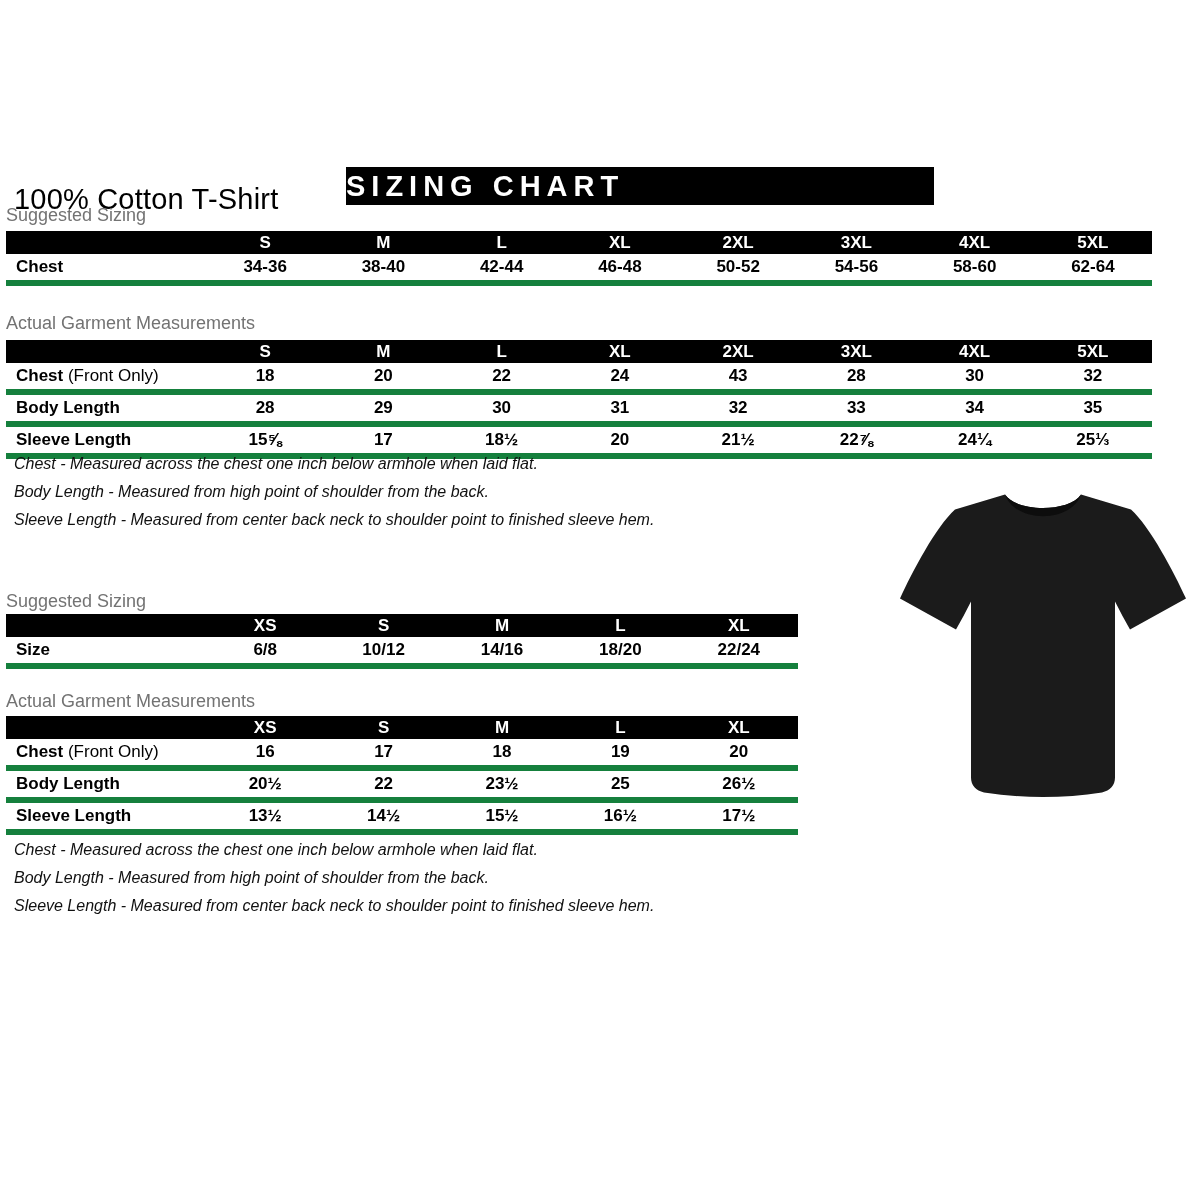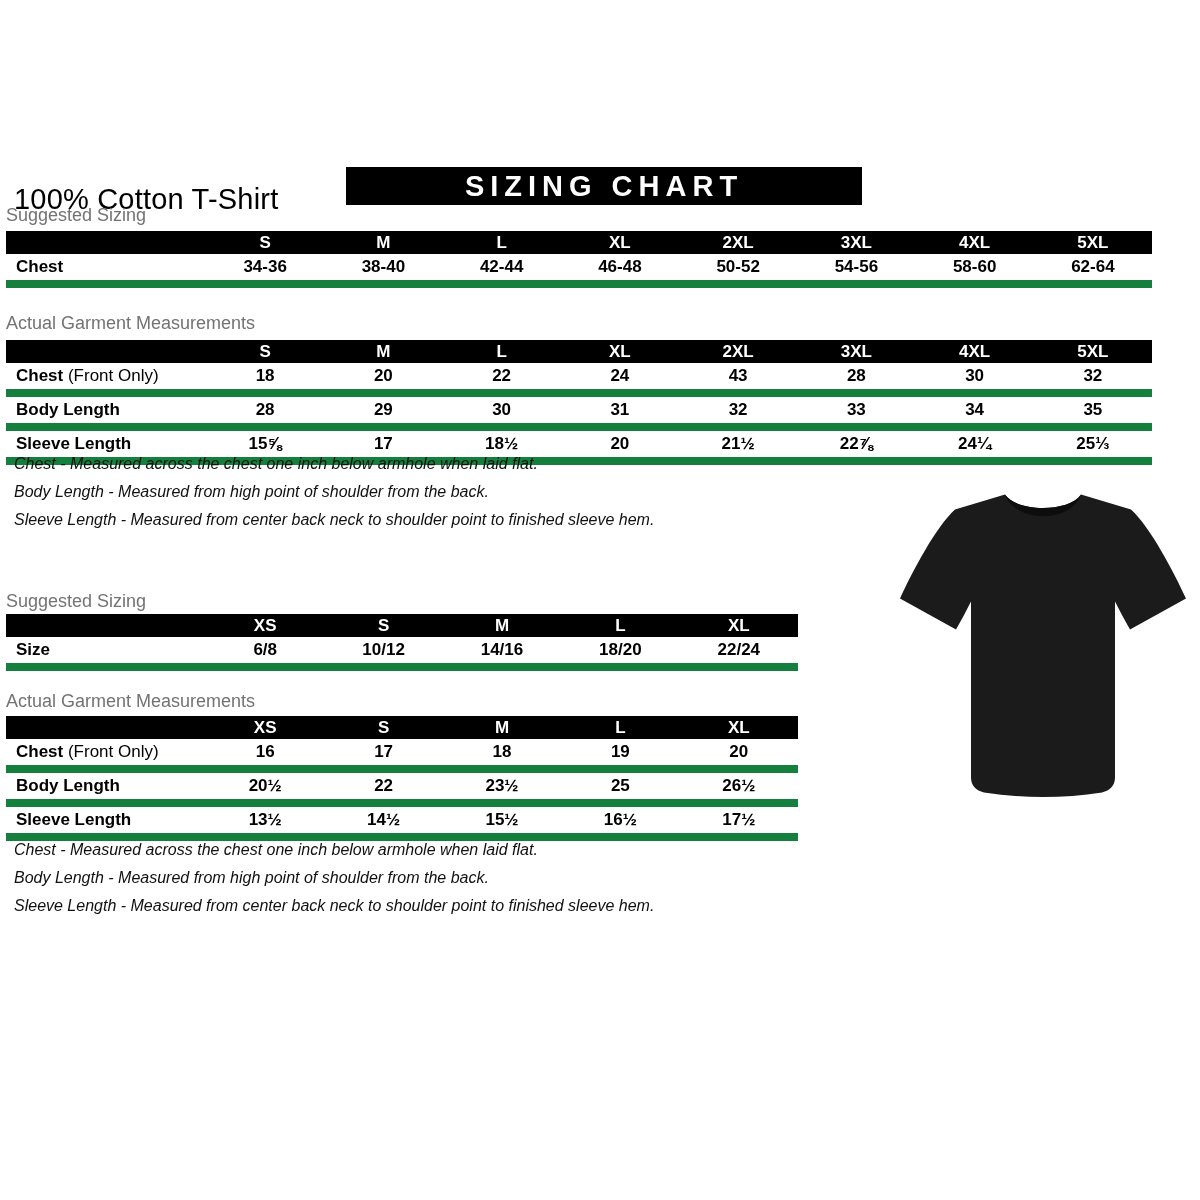--- a/index.html
+++ b/index.html
@@ -2,41 +2,41 @@
 <html><head>
 <meta charset="utf-8">
 <style>
   html,body { margin:0; padding:0; background:#ffffff; }
   body { font-family:"Liberation Sans", sans-serif; color:#000; }
   .page { position:relative; width:1200px; height:1200px; background:#fff; overflow:hidden; }
 
   .main-title { position:absolute; left:14px; top:164px; font-size:29px; font-weight:400; letter-spacing:0.2px; }
   .youth-title { position:absolute; left:4px; top:548px; font-size:28px; font-weight:700; }
 
-  .banner { position:absolute; left:346px; top:167px; width:516px; height:38px; background:#000;
-            display:flex; align-items:center; justify-content:center; }
+  .banner { position:absolute; left:346px; top:167px; width:588px; height:38px; background:#000;
+            display:flex; align-items:center; }
   .banner span { color:#fff; font-size:29px; font-weight:700; letter-spacing:6px; }
 
   .section-label { position:absolute; font-size:18px; font-weight:400; color:#737373; }
   .lbl-suggested-adult { left:6px; top:205px; }
   .lbl-garment-adult { left:6px; top:313px; }
   .lbl-suggested-youth { left:6px; top:591px; }
   .lbl-garment-youth { left:6px; top:691px; }
 
   table.size-table { position:absolute; border-collapse:collapse; table-layout:fixed; }
   .tbl-adult-suggested { left:6px; top:231px; width:1146px; }
   .tbl-adult-garment { left:6px; top:340px; width:1146px; }
   .tbl-youth-suggested { left:6px; top:614px; width:792px; }
   .tbl-youth-garment { left:6px; top:716px; width:792px; }
 
   .size-table thead th { background:#000; color:#fff; font-size:17px; font-weight:700;
                          height:23px; padding:0; text-align:center; }
   .size-table th:first-child { width:200px; }
   .size-table tbody th, .size-table tbody td { height:26px; padding:0; font-size:17px;
-                         border-bottom:8px solid #15803d; }
+                         border-bottom:6px solid #15803d; }
   .size-table tbody th { text-align:left; padding-left:10px; font-weight:700; }
   .size-table tbody td { text-align:center; font-weight:700; }
   .lbl-reg { font-weight:400; }
 
   .notes { position:absolute; left:14px; font-size:16px; color:#111;font-style:italic; }
   .notes-adult { top:455px; }
   .notes-youth { top:841px; }
   .notes .note-line { margin:0 0 11px 0; line-height:17px; }
 
   .tshirt-wrap { position:absolute; left:893px; top:475px; width:300px; height:345px; }

